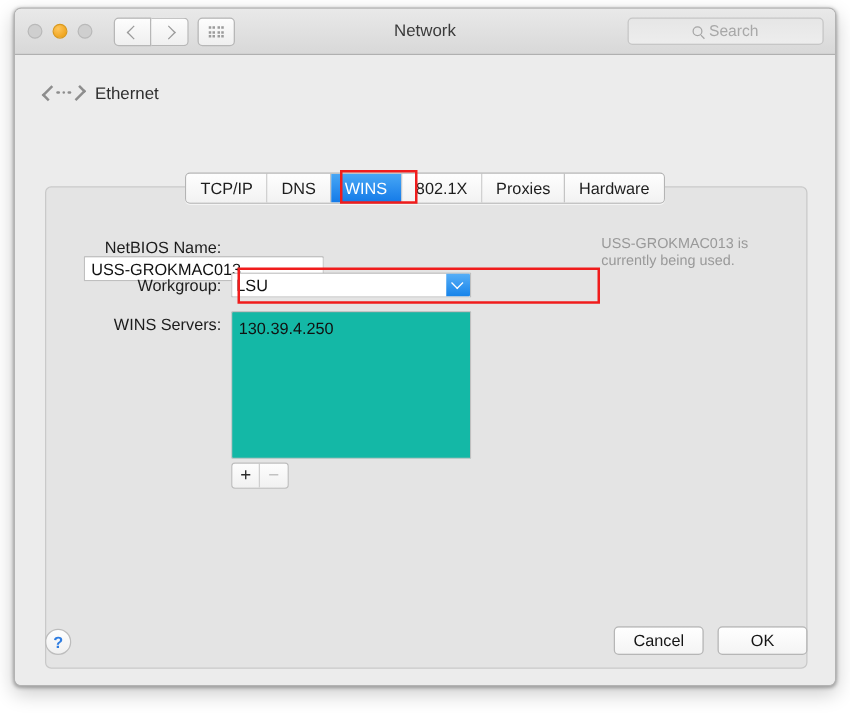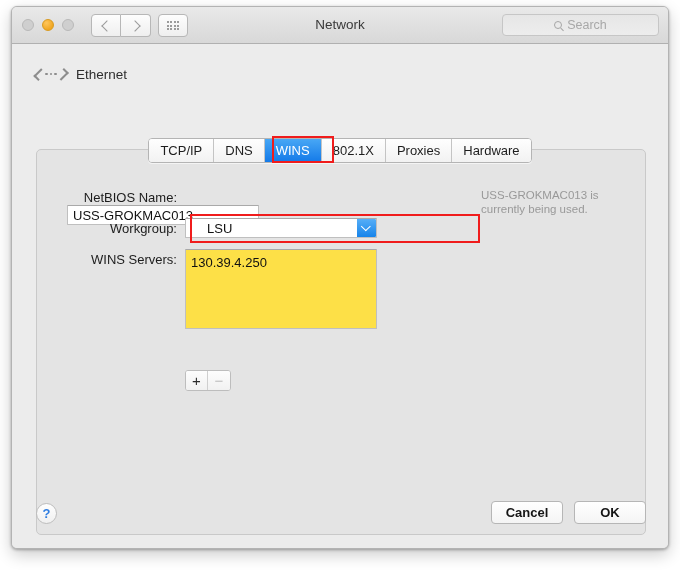--- a/index.html
+++ b/index.html
@@ -327,21 +327,21 @@
     border: 1px solid #bfbfbf;
     border-top-color: #a9a9a9;
     box-sizing: border-box;
     border-radius: 1px;
     display: flex;
     align-items: center;
   }
   .combo-value {
     font-size: 13px;
     color: #111111;
-    padding-left: 21px;
+    padding-left: 3px;
   }
   .combo-arrow {
     position: absolute;
     right: 0;
     top: 0;
     width: 19px;
     height: 18px;
     background: linear-gradient(to bottom, #56aef7, #1784ea);
     display: flex;
     align-items: center;
@@ -362,23 +362,23 @@
     top: 170px;
     width: 290px;
     height: 29px;
     border: 2px solid #f01c1c;
     box-sizing: border-box;
     pointer-events: none;
   }
 
   .listbox {
     width: 192px;
-    height: 80px;
+    height: 118px;
     margin-left: 8px;
-    background: #fde047;
+    background: #14b8a6;
     border: 1px solid #bfbfbf;
     border-top-color: #a9a9a9;
     box-sizing: border-box;
     border-radius: 1px;
     padding: 3px 0 0 0;
     overflow: hidden;
   }
   .list-item {
     font-size: 13px;
     color: #111111;
@@ -453,21 +453,20 @@
     min-width: 72px;
     border-radius: 4px;
     background: linear-gradient(to bottom, #ffffff, #f4f4f4);
     border: 1px solid #b6b6b6;
     box-sizing: border-box;
     display: flex;
     align-items: center;
     justify-content: center;
     font-size: 13px;
     color: #151515;
-    font-weight: bold;
   }
   .btn-cancel { right: 105px; }
   .btn-ok { right: 22px; }
 </style>
 </head>
 <body>
 
 <div id="screen">
   <div class="window">
 

